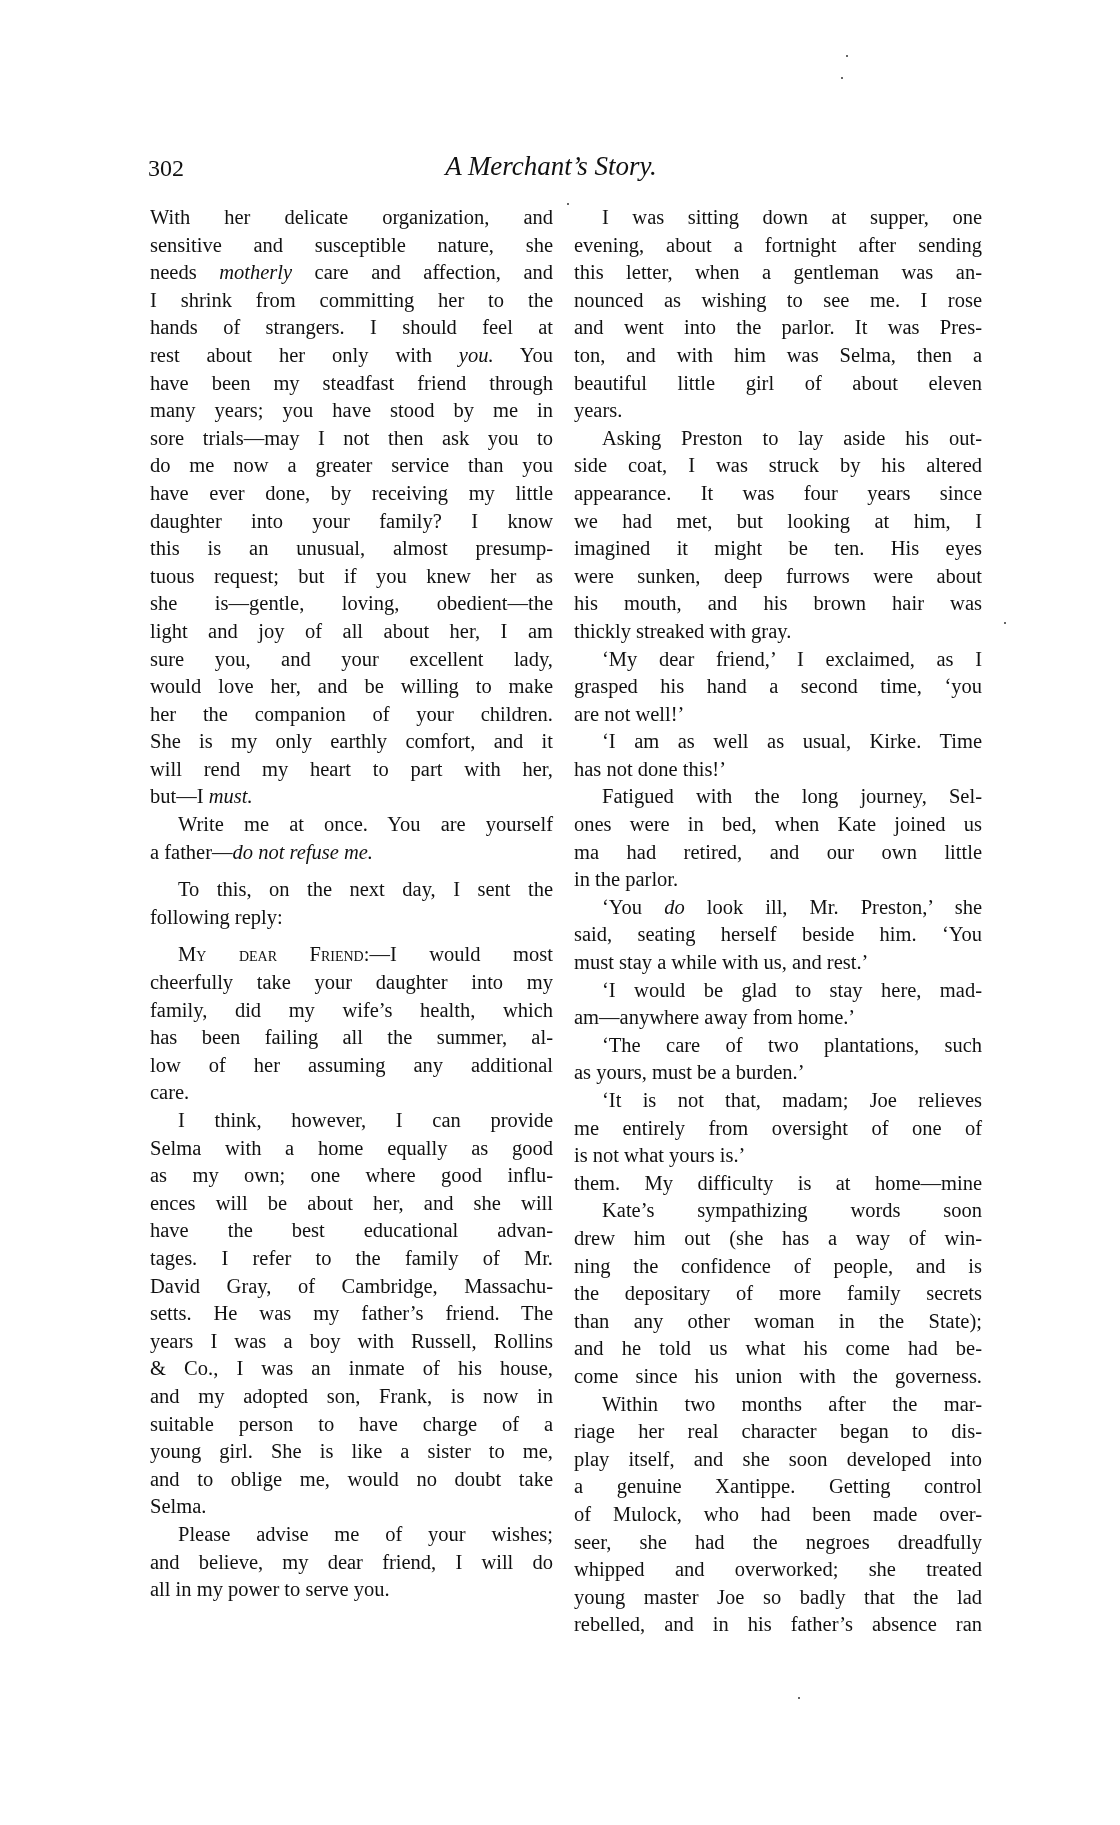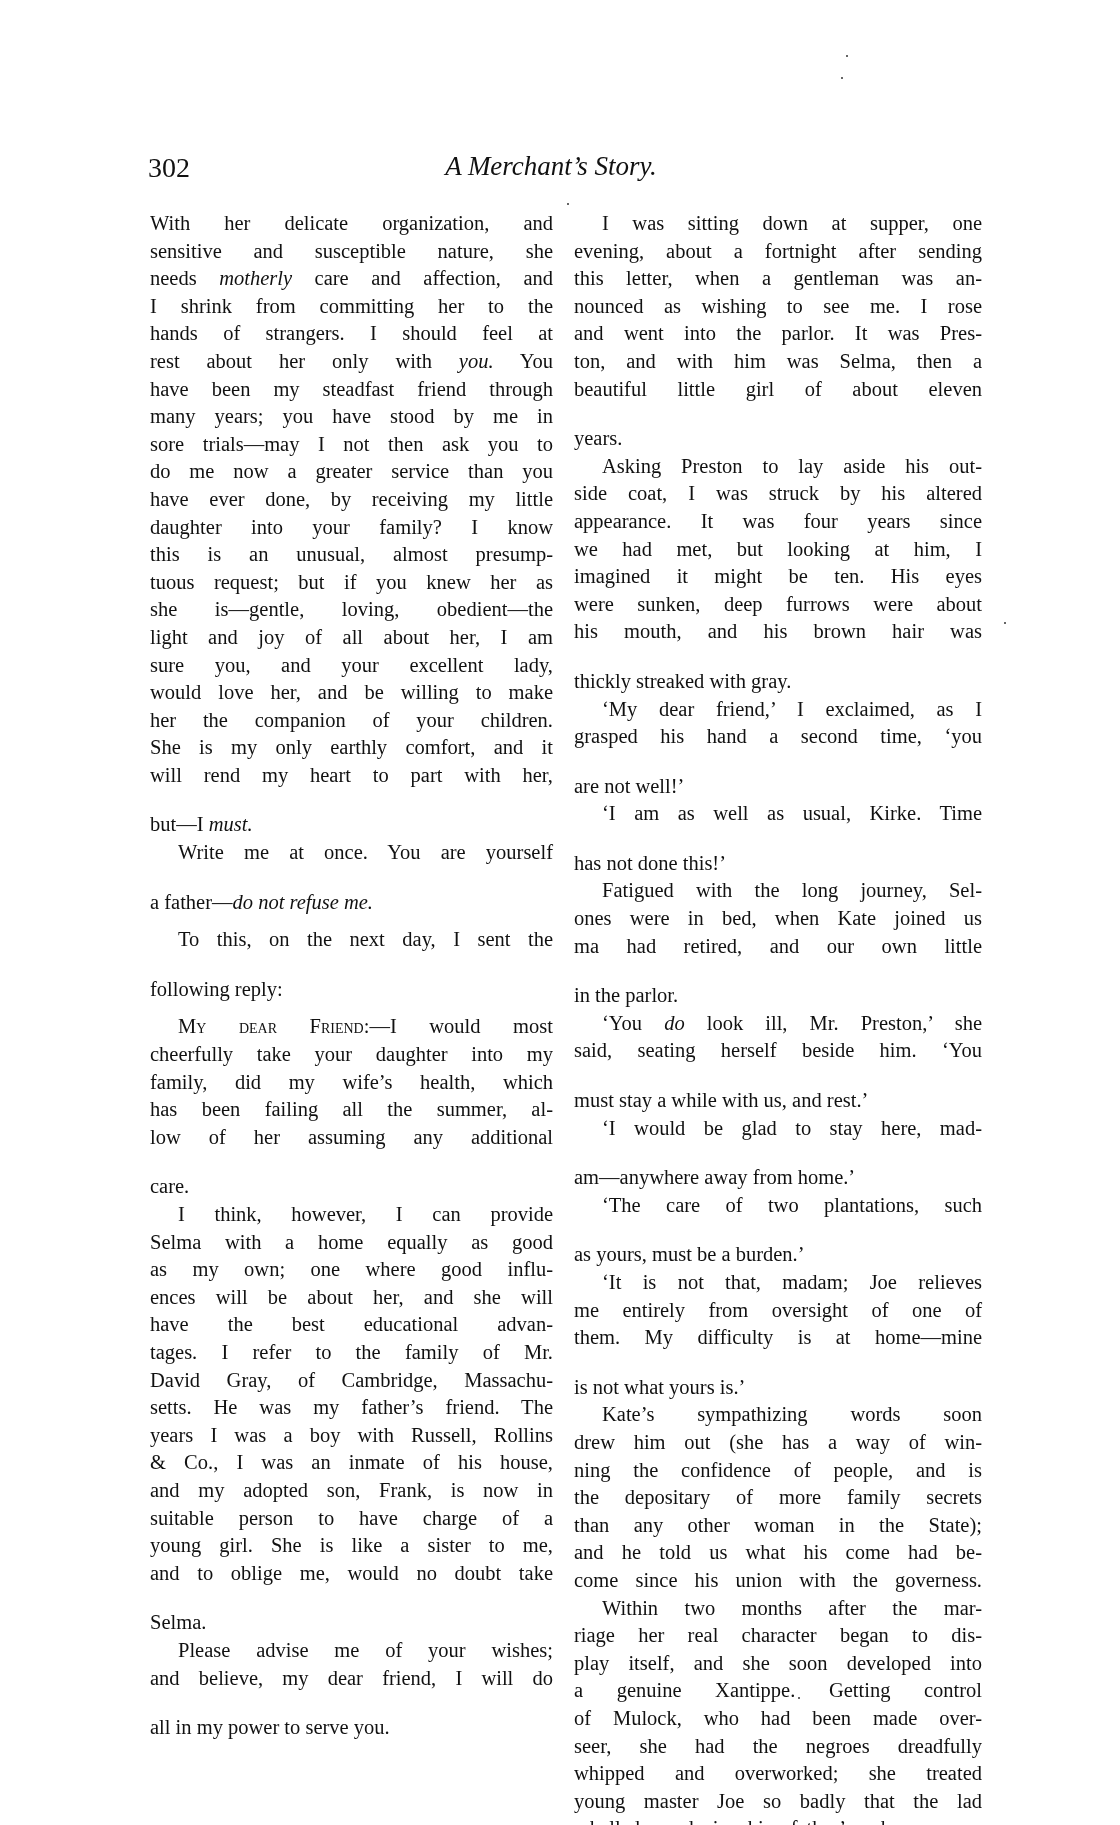--- a/index.html
+++ b/index.html
@@ -1,25 +1,25 @@
 <!DOCTYPE html>
 <html><head>
 <meta charset="utf-8">
 <style>
   html, body { margin: 0; padding: 0; background: #ffffff; }
   body { width: 1120px; height: 1825px; position: relative; overflow: hidden;
          font-family: "Liberation Serif", "DejaVu Serif", serif; color: #111; }
-  .page-number { position: absolute; left: 148px; top: 154px; font-size: 28px; line-height: 28px; }
+  .page-number { position: absolute; left: 148px; top: 154px; font-size: 24px; line-height: 28px; }
   .running-title { position: absolute; left: 0; width: 1120px; top: 150px; text-align: center;
                    font-size: 27px; font-style: italic; line-height: 32px; padding-right: 18px; box-sizing: border-box; }
-  .col { position: absolute; top: 210px; font-size: 20.5px; line-height: 27.6px; }
+  .col { position: absolute; top: 204px; font-size: 20.5px; line-height: 27.6px; }
   .col.left { left: 150px; width: 403px; }
   .col.right { left: 574px; width: 408px; }
   .line { display: block; white-space: nowrap; text-align: justify; text-align-last: justify; height: 27.6px; overflow: visible; }
-  .line.last { text-align-last: left; margin-top: 22px; }
+  .line.last { text-align-last: left; }
   .line.indent { padding-left: 28px; }
   .gap { display: block; height: 10px; }
   .sc { font-variant: small-caps; }
   .speck { position: absolute; width: 2px; height: 2px; background: #333; border-radius: 50%; }
 </style>
 </head>
 <body>
 
 <div>
   <div class="page-number">302</div>
@@ -107,22 +107,22 @@
       <span class="line last">in the parlor.</span>
       <span class="line indent"><span>‘You </span><span style="font-style: italic;">do</span><span> look ill, Mr. Preston,’ she</span></span>
       <span class="line">said, seating herself beside him. ‘You</span>
       <span class="line last">must stay a while with us, and rest.’</span>
       <span class="line indent">‘I would be glad to stay here, mad-</span>
       <span class="line last">am—anywhere away from home.’</span>
       <span class="line indent">‘The care of two plantations, such</span>
       <span class="line last">as yours, must be a burden.’</span>
       <span class="line indent">‘It is not that, madam; Joe relieves</span>
       <span class="line">me entirely from oversight of one of</span>
+      <span class="line last">is not what yours is.’</span>
       <span class="line">them. My difficulty is at home—mine</span>
-      <span class="line last">is not what yours is.’</span>
       <span class="line indent">Kate’s sympathizing words soon</span>
       <span class="line">drew him out (she has a way of win-</span>
       <span class="line">ning the confidence of people, and is</span>
       <span class="line">the depositary of more family secrets</span>
       <span class="line">than any other woman in the State);</span>
       <span class="line">and he told us what his come had be-</span>
       <span class="line">come since his union with the governess.</span>
       <span class="line indent">Within two months after the mar-</span>
       <span class="line">riage her real character began to dis-</span>
       <span class="line">play itself, and she soon developed into</span>

